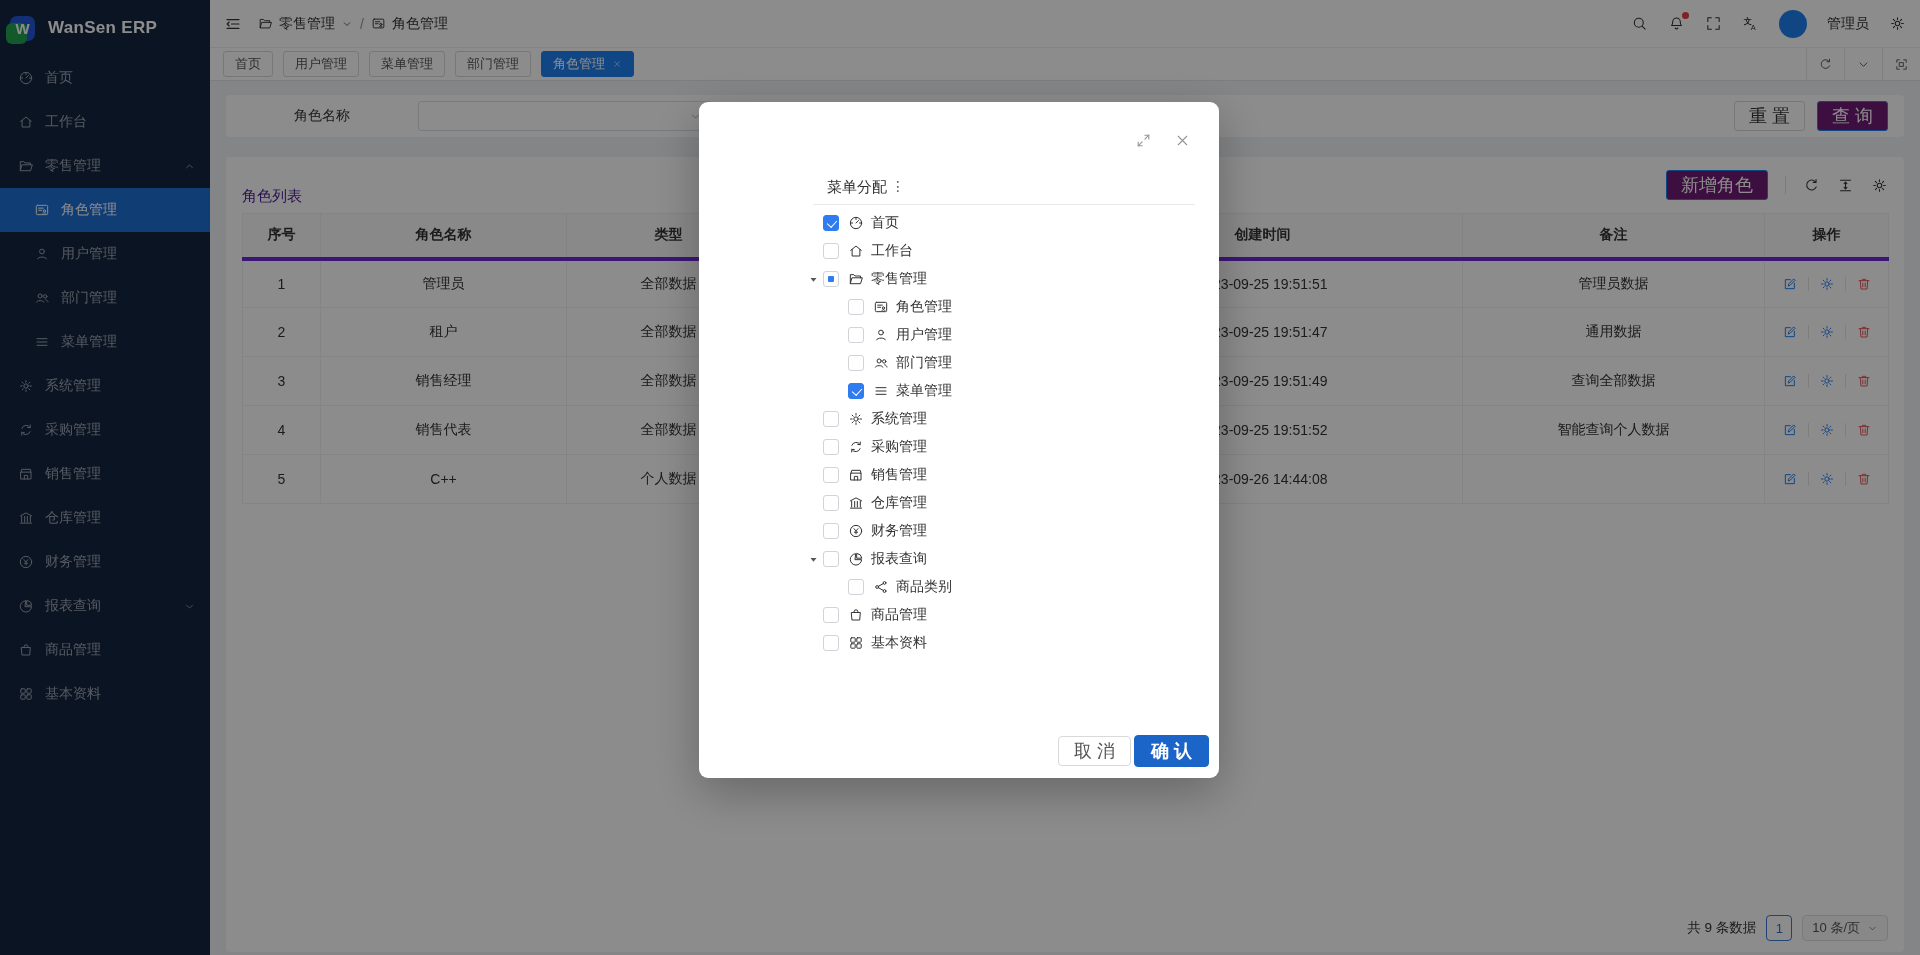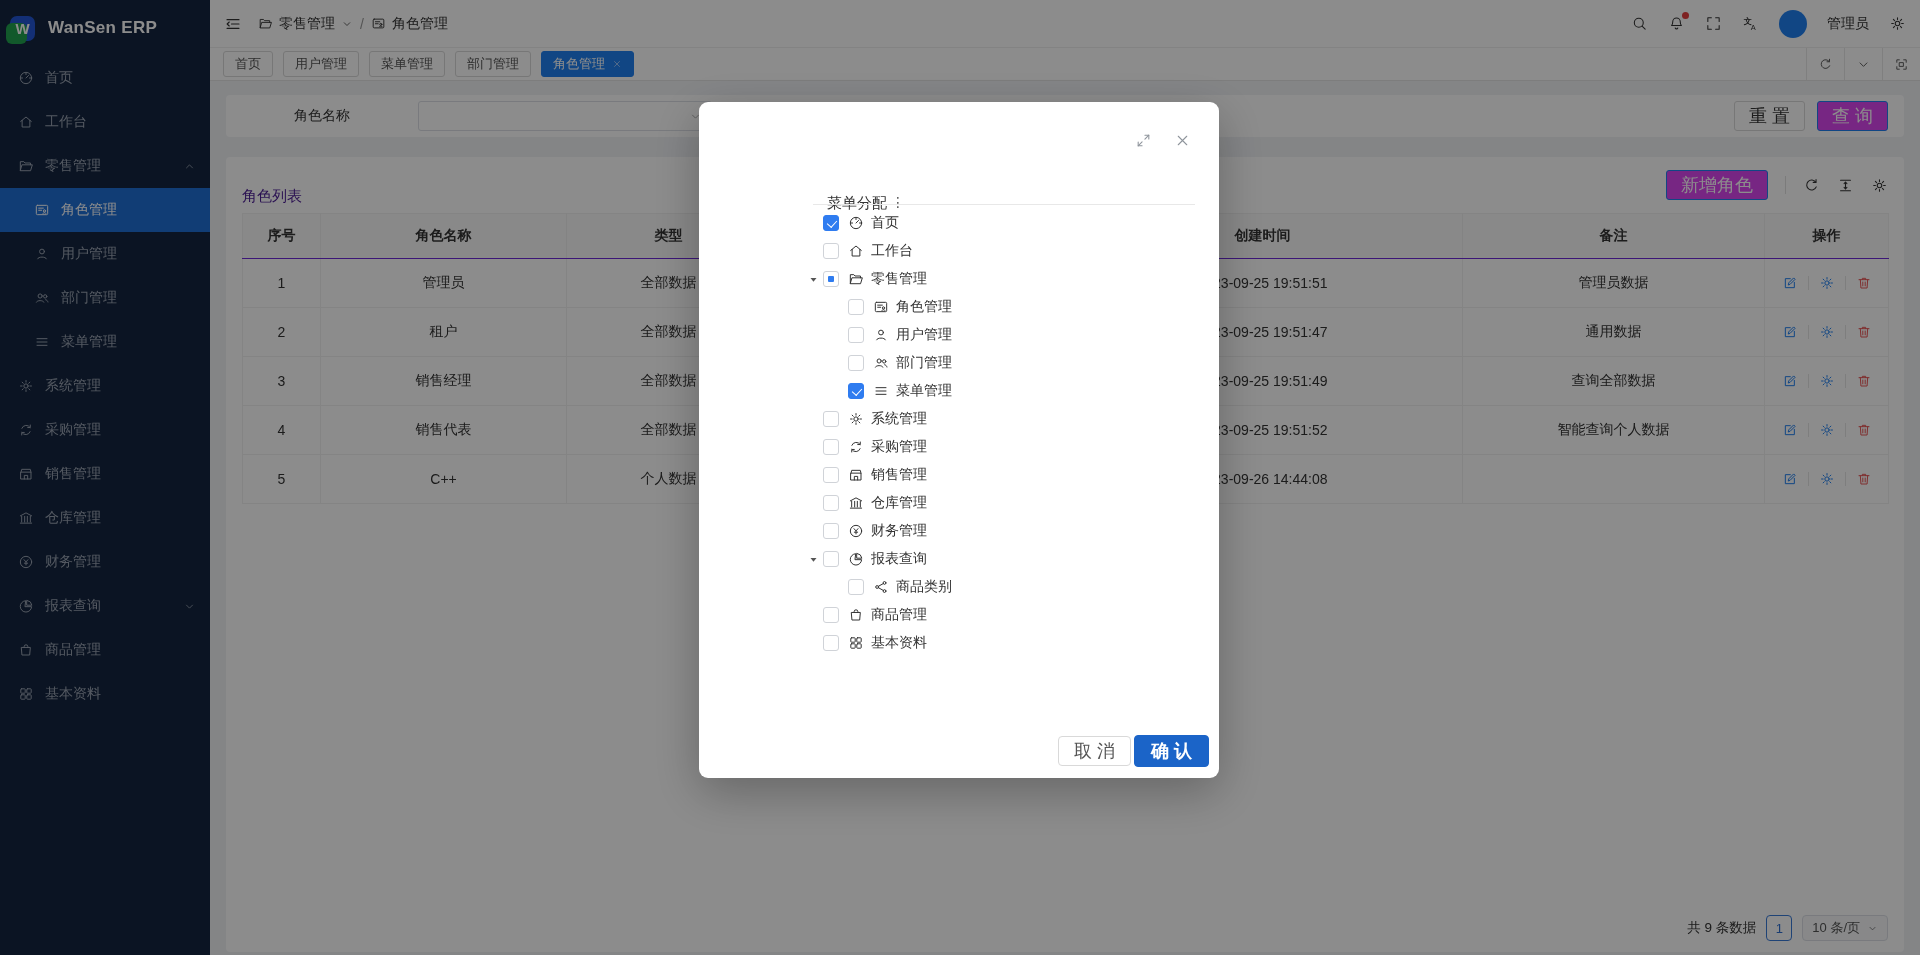--- a/index.html
+++ b/index.html
@@ -55,52 +55,52 @@
   .form-label { margin-left:52px; font-size:14px; color:#333; white-space:nowrap; }
   .form-input { margin-left:27px; width:600px; height:30px; border:1px solid #dcdfe6; border-radius:3px;
                 padding:0 11px; font-size:13.5px; color:#333; background:#fff; outline:none; }
   .form-input::placeholder { color:#bfbfbf; }
   .form-select { margin-left:68px; width:294px; height:30px; border:1px solid #dcdfe6; border-radius:3px;
                  display:flex; align-items:center; justify-content:flex-end; padding-right:9px; color:#999;
                  background:#fff; cursor:pointer; }
   .search-btns { margin-left:auto; display:flex; gap:12px; }
   .btn { height:30px; padding:0 14px; border-radius:3px; border:1px solid #d9d9d9; background:#fff; font-size:18px;
          color:#333; display:inline-flex; align-items:center; justify-content:center; cursor:pointer; white-space:nowrap; }
-  .btn.primary { background:#d946ef; border-color:#2080f0; color:#fff; }
+  .btn.primary { background:#701a75; border-color:#2080f0; color:#fff; }
 
   .table-card { flex:1; position:relative; padding:12px 16px; display:flex; flex-direction:column; min-height:0; }
   .table-head { display:flex; align-items:center; height:32px; margin-bottom:12px; flex-shrink:0; }
   .table-title { font-size:15px; font-weight:400; color:#4c1d95;margin-top:23px; }
   .table-tools { margin-left:auto; display:flex; align-items:center; gap:17px; color:#444; }
   .tool-divider { width:1px; height:18px; background:#e0e0e0; }
 
   table { border-collapse:collapse; table-layout:fixed; width:100%; font-size:14px; color:#333;
           border:1px solid #f0f0f0; }
-  th { background:#fafafa; font-weight:600; height:45px; text-align:center; border-bottom:1px solid #6d28d9;
+  th { background:#fafafa; font-weight:600; height:45px; text-align:center; border-bottom:4px solid #6d28d9;
        border-right:1px solid #efefef; overflow:hidden; white-space:nowrap; }
   td { height:49px; text-align:center; border-bottom:1px solid #f0f0f0; border-right:1px solid #f0f0f0;
        overflow:hidden; white-space:nowrap; }
   th:last-child, td:last-child { border-right:none; }
   .actions { display:flex; align-items:center; justify-content:center; gap:10px; }
   .actions .sep { width:1px; height:14px; background:#e5e5e5; }
   .act-blue { color:#2080f0; } .act-red { color:#e85555; }
 
   .pagination { position:absolute; right:16px; bottom:11px; display:flex; align-items:center; gap:10px;
                 font-size:13.5px; color:#333; }
   .page-num { min-width:26px; height:26px; border:1px solid #3a7bd8; color:#2f6fd0; border-radius:4px;
               display:grid; place-items:center; background:#fff; cursor:pointer; font-size:13px; }
   .page-size { height:26px; border:1px solid #dcdfe6; border-radius:4px; display:flex; align-items:center; gap:7px;
                padding:0 9px; color:#555; background:#f7f8fa; cursor:pointer; font-size:13px; }
 
   
   .mask { position:fixed; inset:0; background:rgba(0,0,0,0.45); z-index:10; }
   .modal { position:fixed; left:699px; top:102px; width:520px; height:676px; background:#fff; border-radius:9px;
            z-index:20; box-shadow:0 14px 48px rgba(0,0,0,.28); }
   .modal-icons { position:absolute; top:30px; right:28px; display:flex; gap:22px; color:#8f959c; }
-  .m-label-row { position:absolute; left:128px; top:92px; display:flex; align-items:flex-start; gap:4px;
+  .m-label-row { position:absolute; left:128px; top:76px; display:flex; align-items:flex-start; gap:4px;
                  font-size:15px; color:#333; }
   .m-dots { color:#555; font-size:14px; line-height:17px; }
   .m-divider { position:absolute; left:114px; right:24px; top:102px; height:1px; background:#e8e8e8; }
   .tree { position:absolute; top:107px; left:0; right:0; }
   .tree-row { height:28px; display:flex; align-items:center; cursor:default; }
   .tree-row.lv0 { padding-left:104px; }
   .tree-row.lv1 { padding-left:129px; }
   .caret-slot { width:20px; display:flex; justify-content:center; align-items:center; color:#555; flex-shrink:0; }
   .cb { width:16px; height:16px; border:1px solid #d0d3d8; border-radius:3px; background:#fff; position:relative;
         flex-shrink:0; cursor:pointer; }

